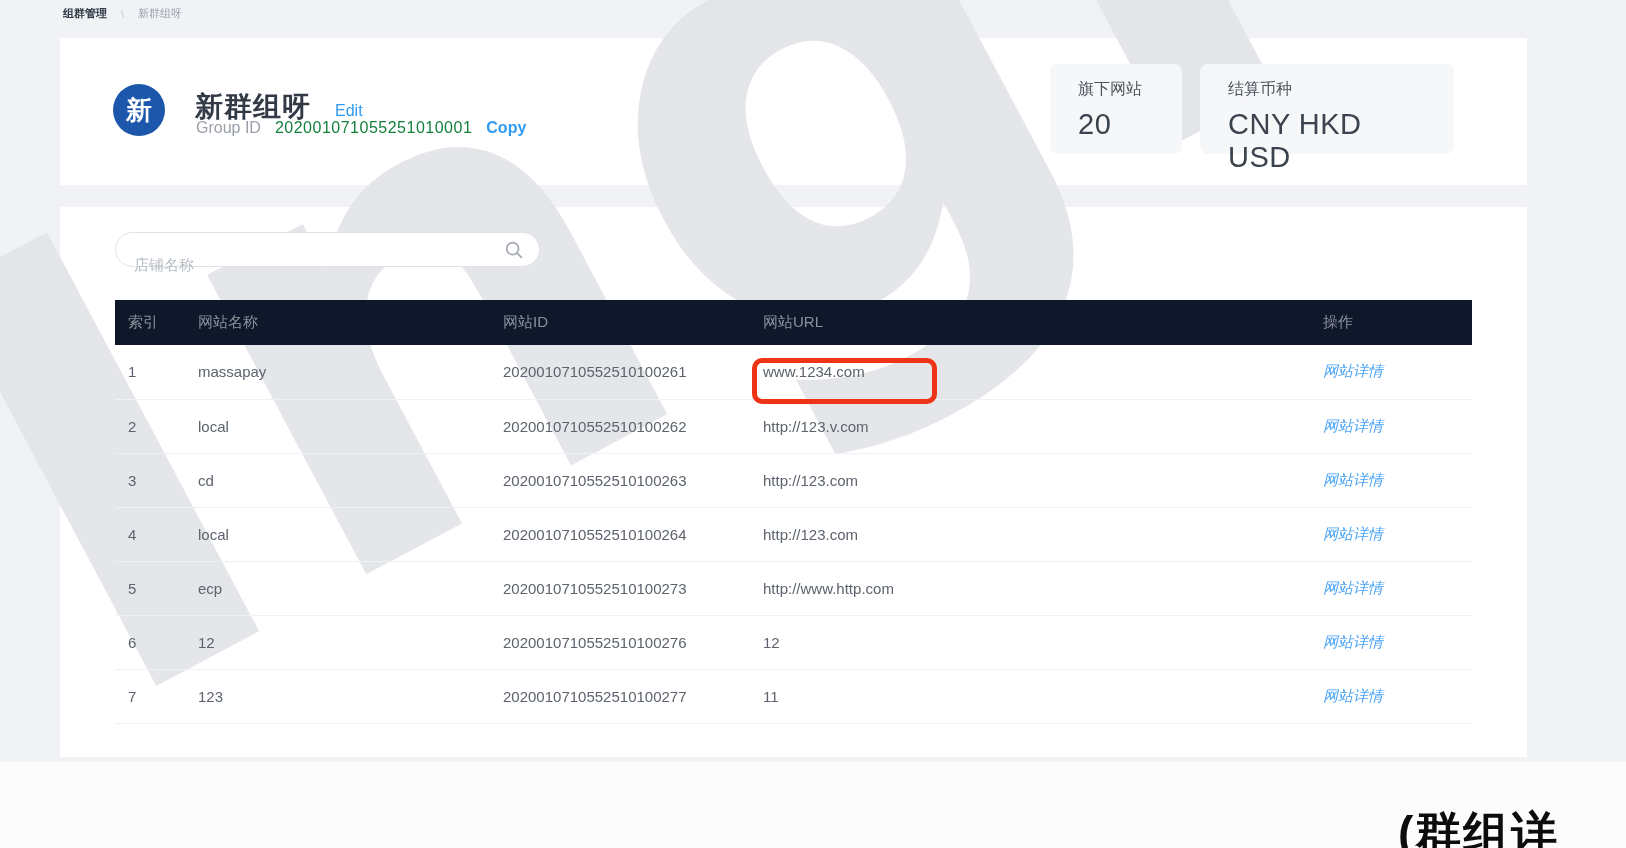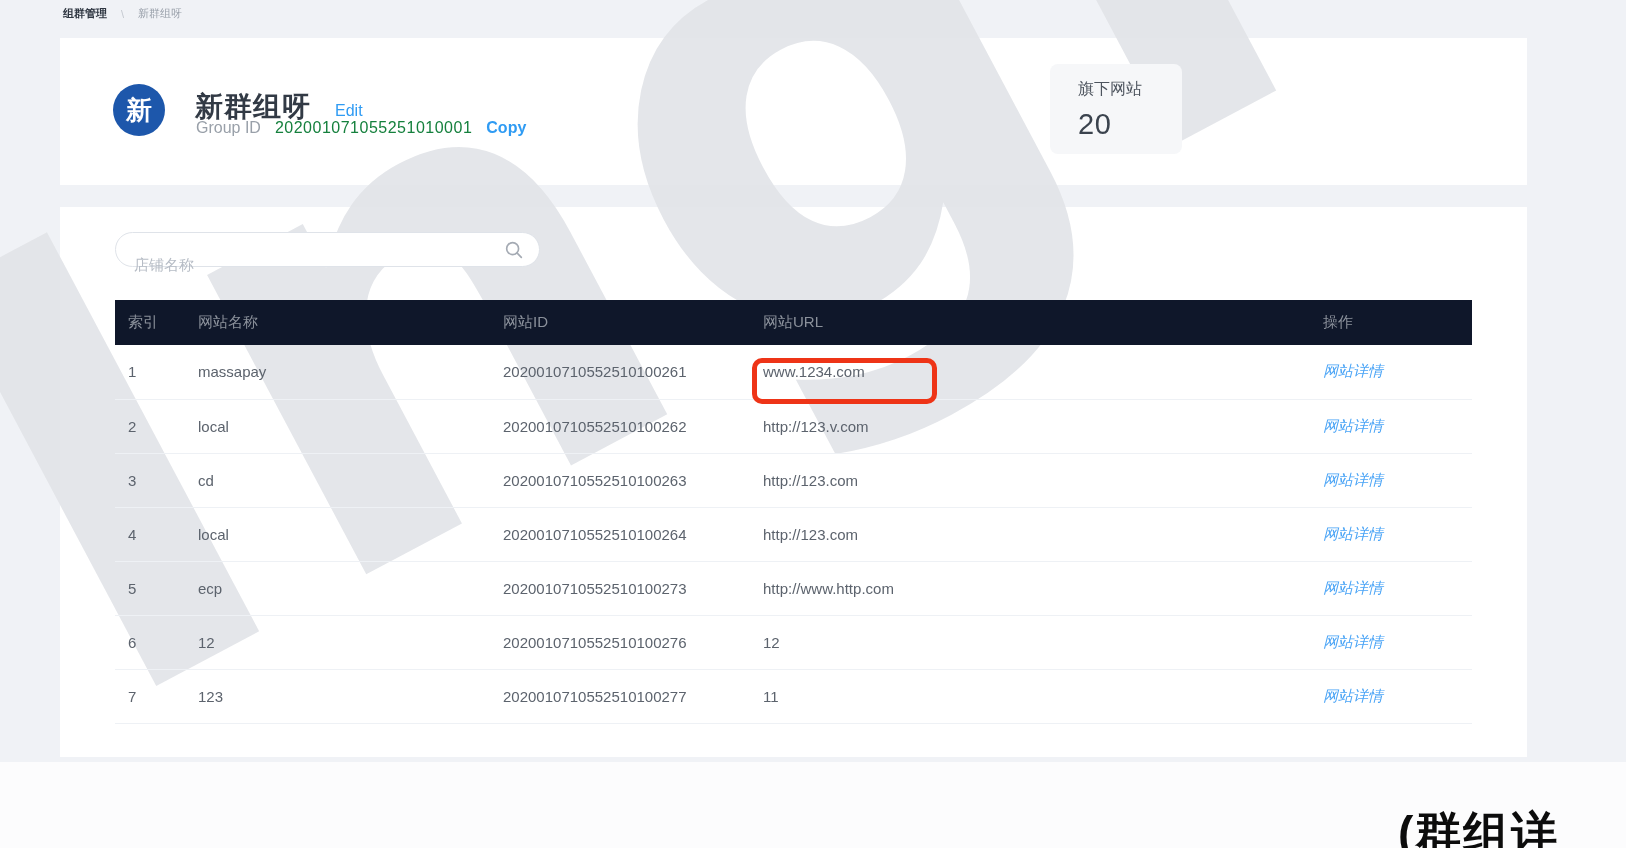--- a/index.html
+++ b/index.html
@@ -137,20 +137,24 @@
 
   <div class="group-id-row">
     <span class="gid-label">Group ID</span>
     <span class="gid-value">202001071055251010001</span>
     <span class="copy-link">Copy</span>
   </div>
 
   <div class="stat-card c0">
     <div class="stat-label">旗下网站</div>
     <div class="stat-value">20</div>
+  </div>
+  <div class="stat-card c1">
+    <div class="stat-label">结算币种</div>
+    <div class="stat-value">CNY HKD USD</div>
   </div>
 
   <div class="search-box">
     <input class="search-input" type="text" placeholder="店铺名称" style="">
     <svg class="search-icon" viewBox="0 0 24 24" fill="none" stroke="#a4aab3" stroke-width="1.8" stroke-linecap="round">
       <circle cx="10.5" cy="10.5" r="6.5"></circle>
       <line x1="15.5" y1="15.5" x2="20" y2="20"></line>
     </svg>
   </div>
 

